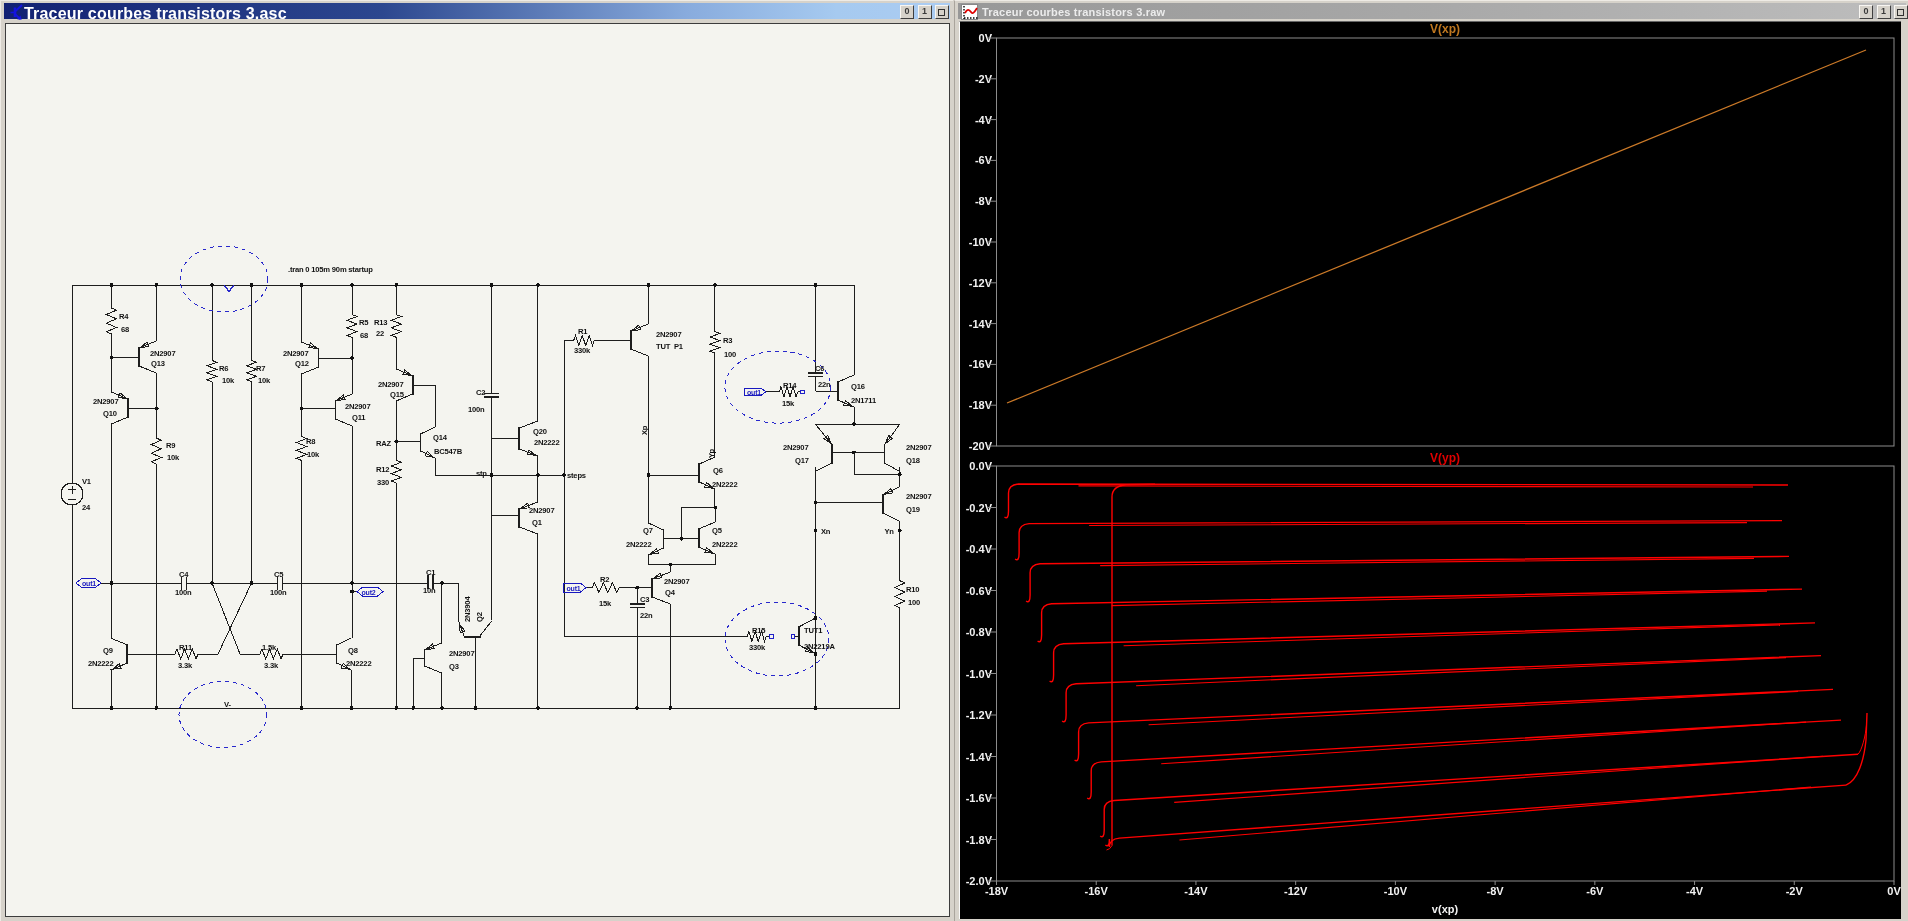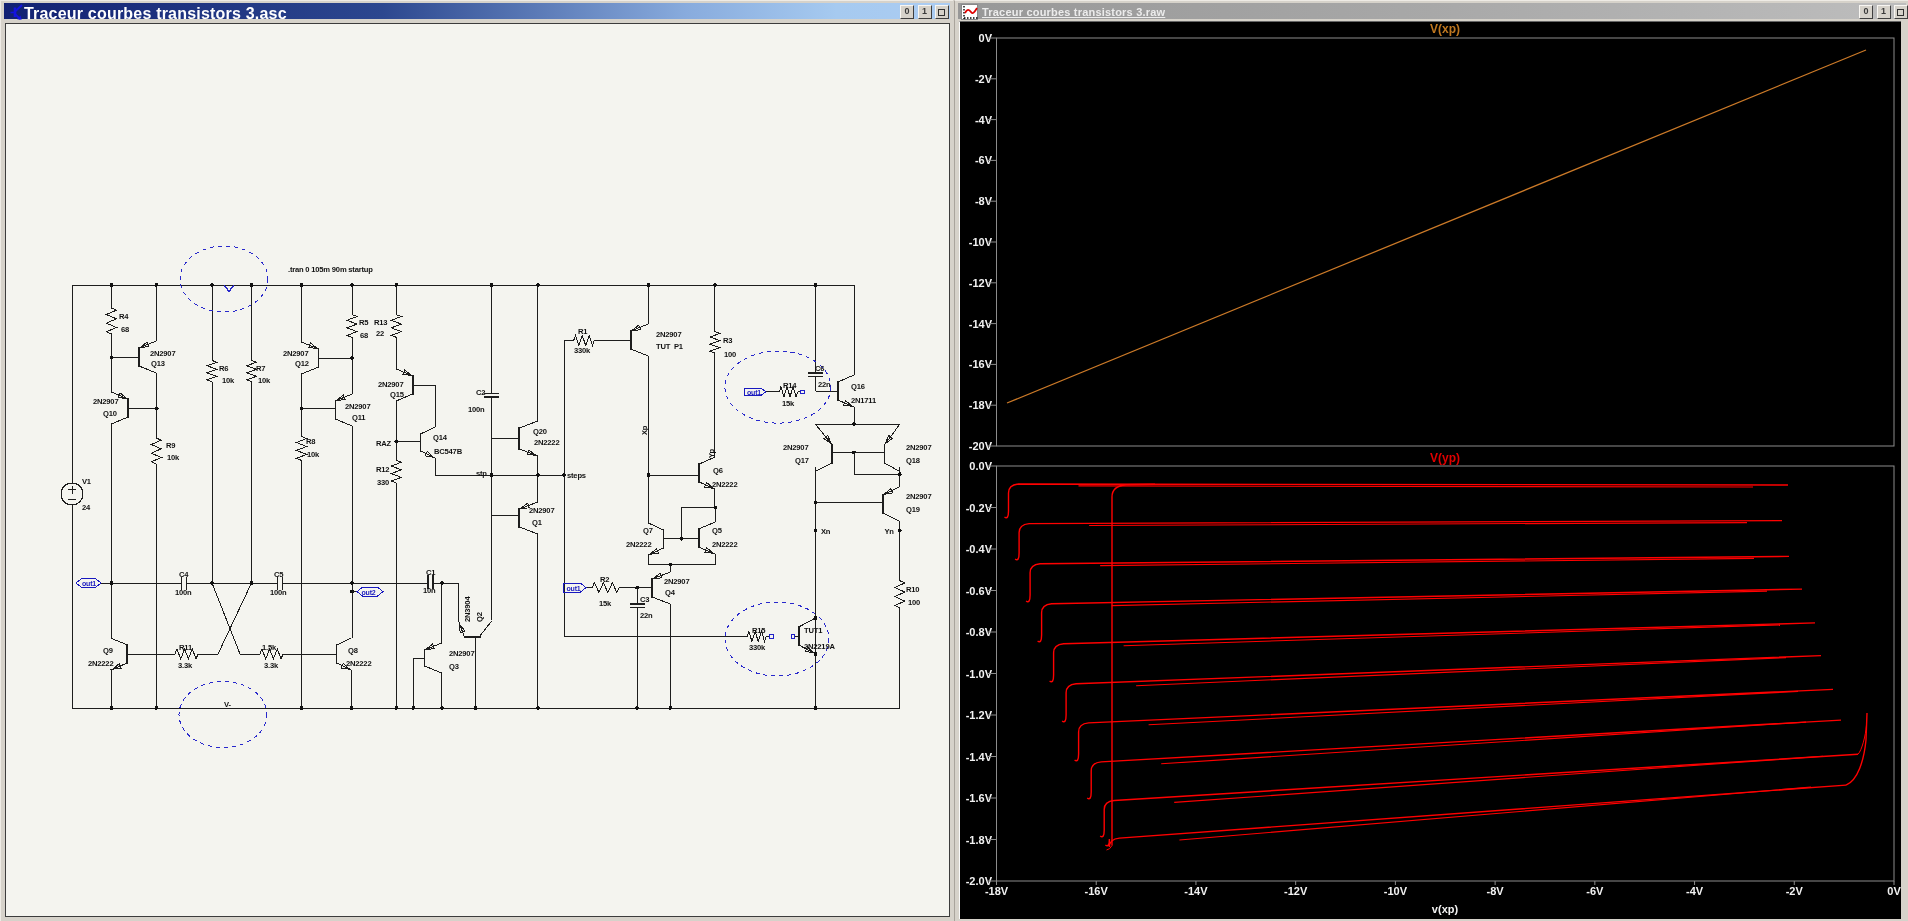--- a/index.html
+++ b/index.html
@@ -5,21 +5,21 @@
        font-family:'Liberation Sans',sans-serif; background:#d6d2ca; }
 .win { position:absolute; top:0; height:921px; }
 #lw { left:0; width:953px; background:#d6d2ca; border-top:1px solid #eeebe5; border-left:1px solid #eeebe5; }
 #lt { position:absolute; left:3px; top:2px; width:946px; height:16px;
       background:linear-gradient(90deg,#122173 0%,#2c478f 40%,#88abdd 72%,#a6caf0 88%,#abccf2 100%); }
 #lt .cap { position:absolute; left:20px; top:2px; color:#fff; font-size:16px; font-weight:bold; letter-spacing:0.2px; }
 #lc { position:absolute; left:4px; top:22px; width:945px; height:894px; background:#f4f4ef; border:1px solid #3c3c3c; }
 #rw { left:954px; width:954px; background:#d6d2ca; border-left:1px solid #a9a49c; border-top:1px solid #eeebe5; }
 #rt { position:absolute; left:3px; top:2px; width:948px; height:16px;
       background:linear-gradient(90deg,#989898 0%,#a8a8a8 50%,#bdbdbd 100%); }
-#rt .cap { position:absolute; left:24px; top:2.5px; color:#ececec; font-size:11px; font-weight:bold; letter-spacing:0.2px;text-decoration:underline; }
+#rt .cap { position:absolute; left:24px; top:2.5px; color:#ececec; font-size:11px; font-weight:bold; letter-spacing:0.2px; }
 #rc { position:absolute; left:4px; top:20px; width:942px; height:898px; background:#000;
       border-left:1px solid #fafafa; border-top:1px solid #666; }
 .btn { position:absolute; top:2px; width:14px; height:14px; background:#d6d2ca;
        border-top:1px solid #f8f6f2; border-left:1px solid #f8f6f2;
        border-right:1.5px solid #3f3f3f; border-bottom:1.5px solid #3f3f3f;
        color:#3a3a3a; font-size:9px; font-weight:bold; text-align:center; line-height:11.5px; }
 .sq { position:absolute; left:2.5px; top:2.5px; width:7px; height:7px; border:1.5px solid #303030; }
 .icon1 { position:absolute; left:5px; top:1px; width:16px; height:16px; }
 .icon2 { position:absolute; left:3px; top:1px; width:17px; height:16px; background:#fff; border:1px solid #888; }
 </style></head><body>

